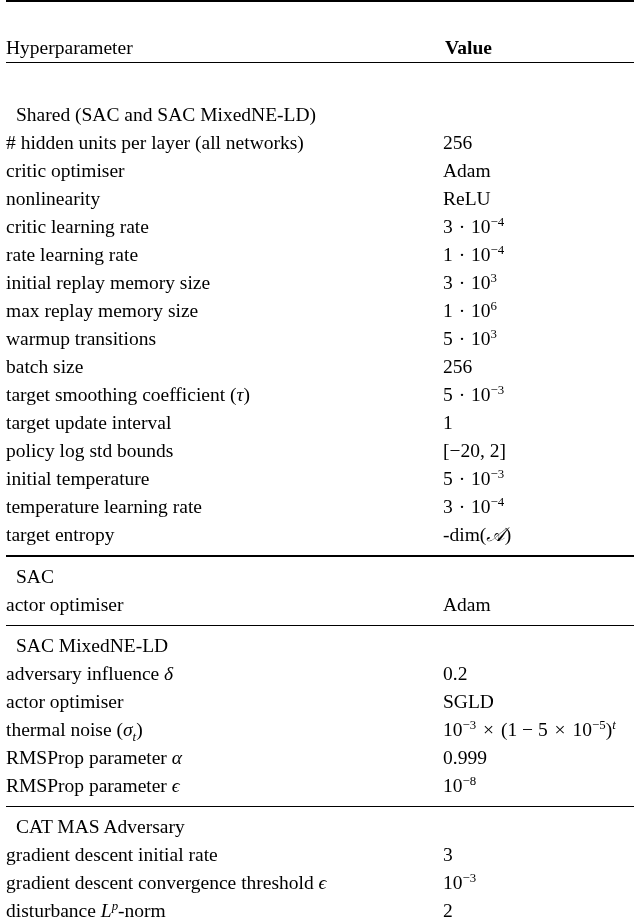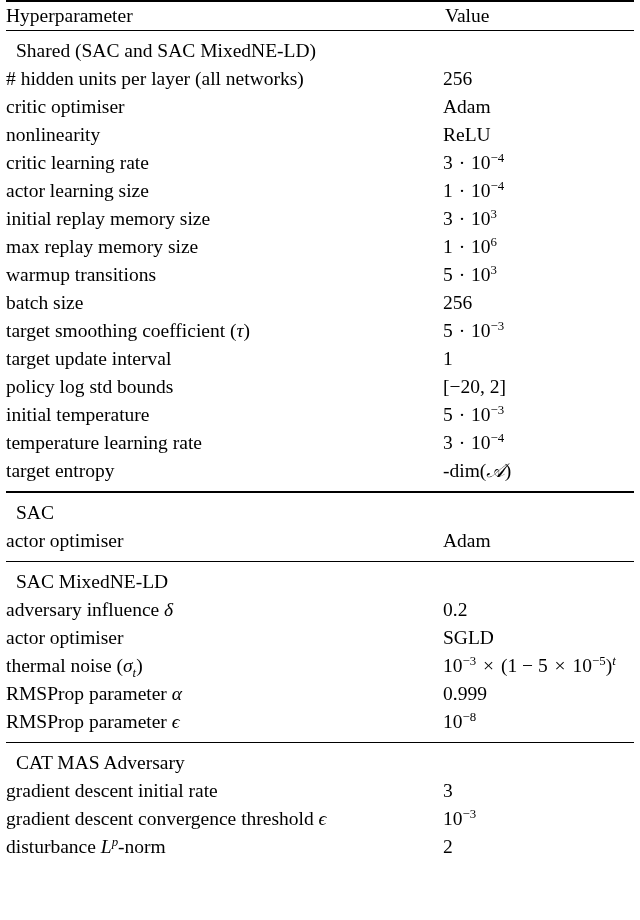--- a/index.html
+++ b/index.html
@@ -29,20 +29,21 @@
     background: #000000;
     display: block;
   }
   .rule-thick { height: 2.2px; }
   .rule-thin  { height: 1.3px; }
 
   table.tbl {
     width: 100%;
     border-collapse: collapse;
     table-layout: fixed;
+    margin-top: 32px;
   }
   table.tbl col.c-name { width: 437px; }
   table.tbl col.c-val  { width: 191px; }
 
   tr.row { height: 28px; }
   tr.row > td {
     padding: 0;
     vertical-align: baseline;
     font-size: 19.5px;
     line-height: 28px;
@@ -69,21 +70,21 @@
     height: 1.3px;
     background: #000;
     width: 100%;
   }
 
   .header-row > td {
     font-size: 20.5px;
     line-height: 30px;
     padding-left: 10px;
   }
-  .header-row > td.value { padding-left: 2px; }
+  .header-row > td.value { padding-left: 2px; font-weight: bold; }
 
   
   .mi { font-style: italic; }
   sup, sub {
     font-size: 66%;
     line-height: 0;
   }
   sup { vertical-align: super; }
   sub { vertical-align: sub; }
   .cal {
@@ -140,21 +141,21 @@
       </tr>
       <tr class="row">
         <td class="name">nonlinearity</td>
         <td class="value">ReLU</td>
       </tr>
       <tr class="row">
         <td class="name">critic learning rate</td>
         <td class="value">3<span class="opdot"> · </span>10<sup>−4</sup></td>
       </tr>
       <tr class="row">
-        <td class="name">actor learning size</td>
+        <td class="name">rate learning rate</td>
         <td class="value">1<span class="opdot"> · </span>10<sup>−4</sup></td>
       </tr>
       <tr class="row">
         <td class="name">initial replay memory size</td>
         <td class="value">3<span class="opdot"> · </span>10<sup>3</sup></td>
       </tr>
       <tr class="row">
         <td class="name">max replay memory size</td>
         <td class="value">1<span class="opdot"> · </span>10<sup>6</sup></td>
       </tr>

